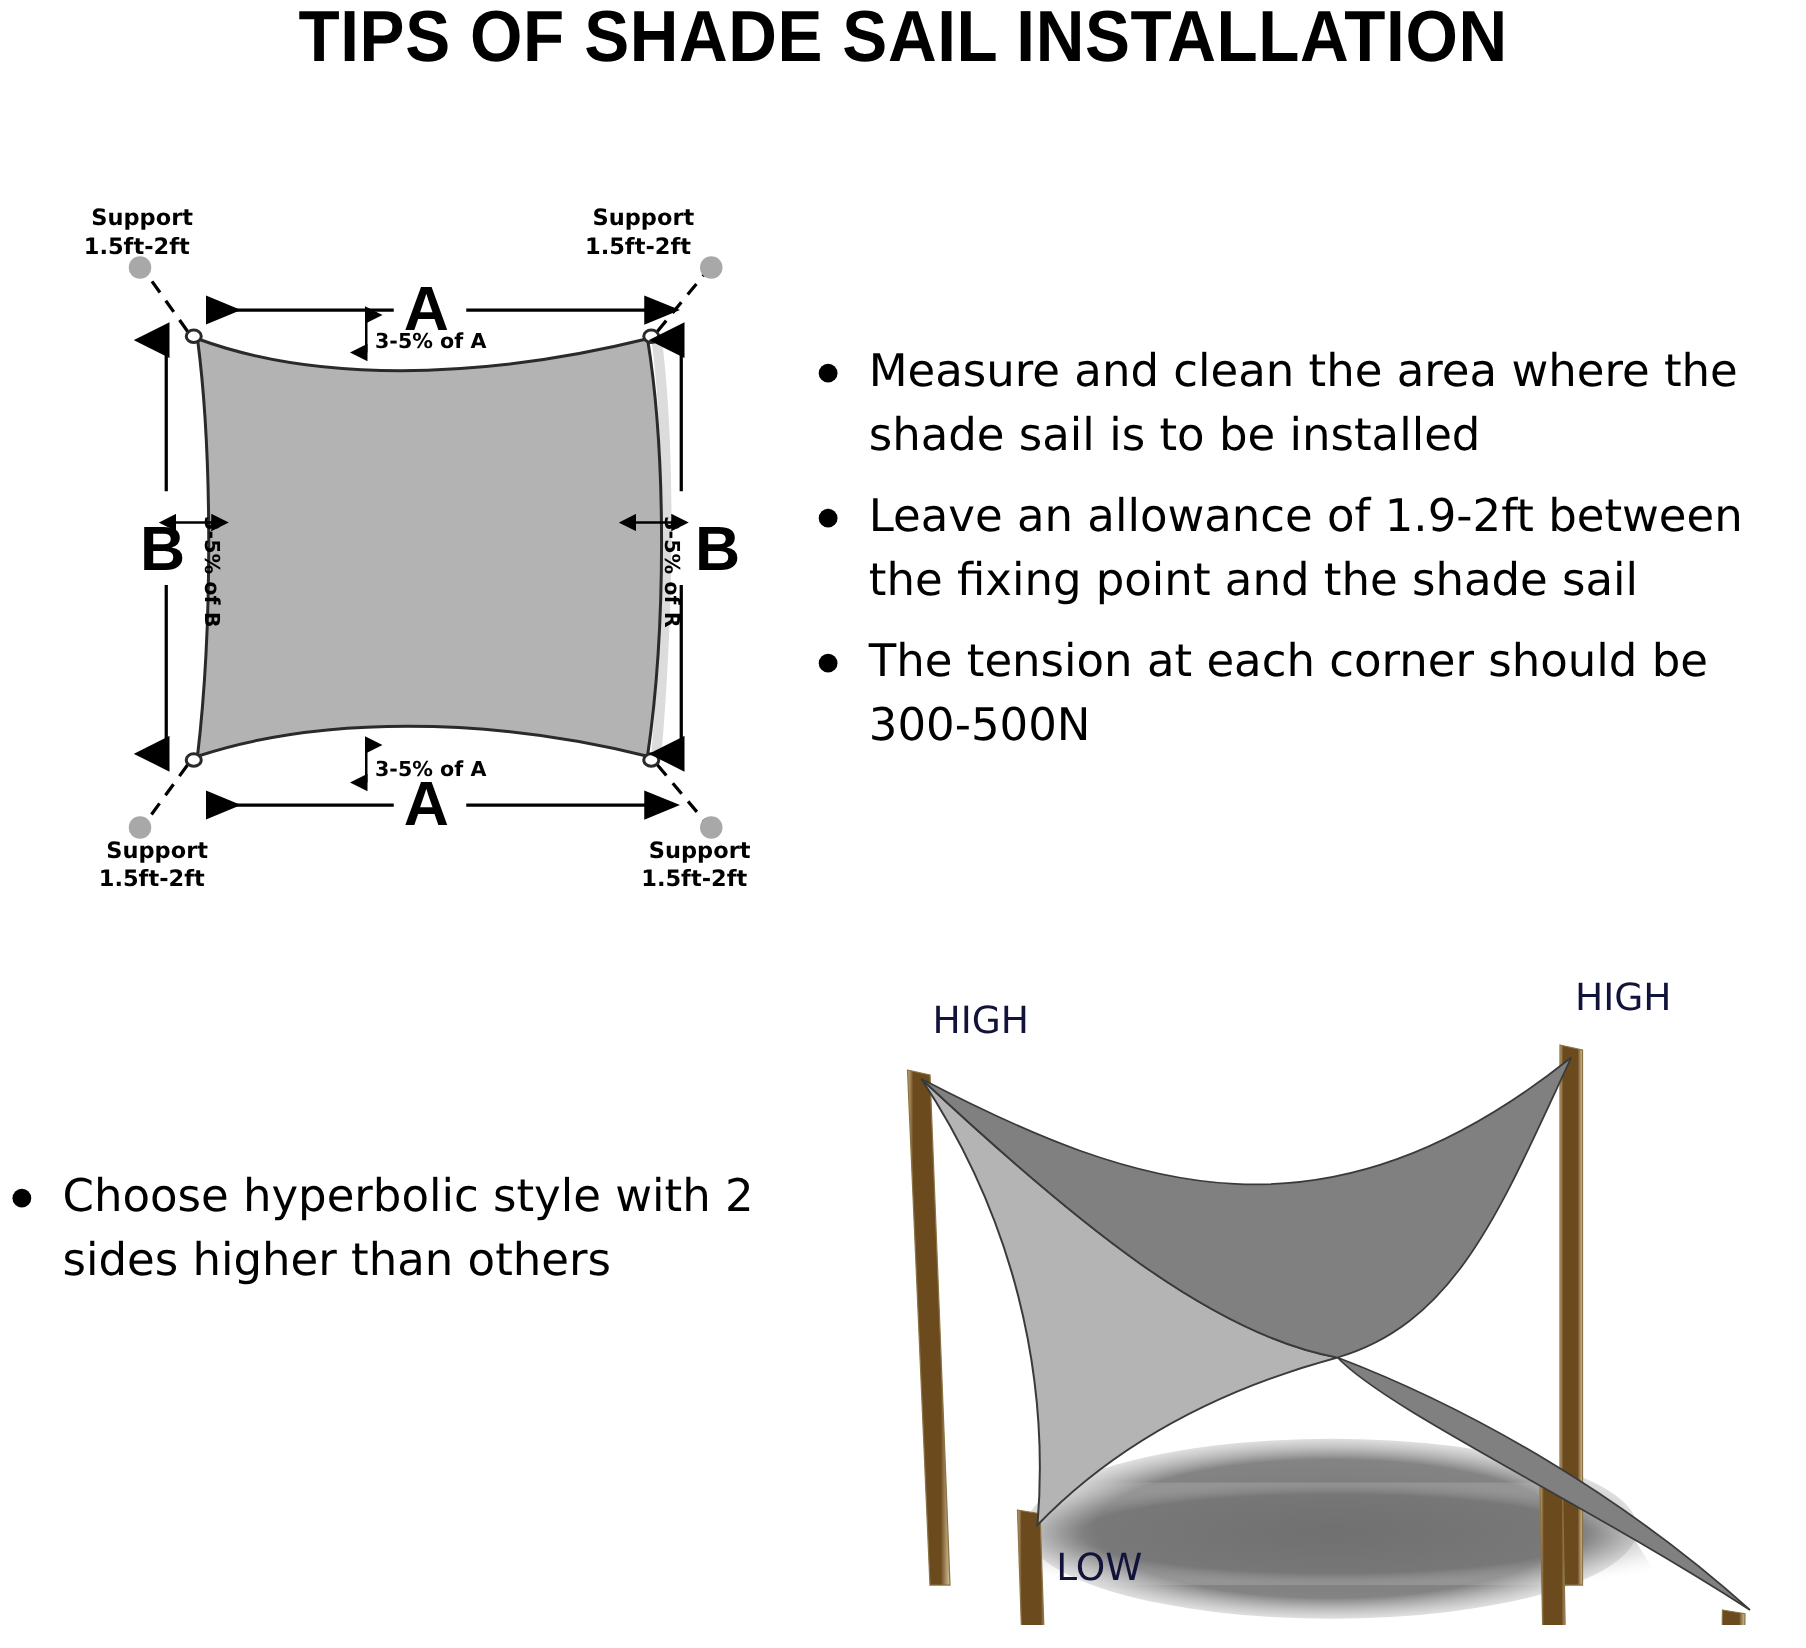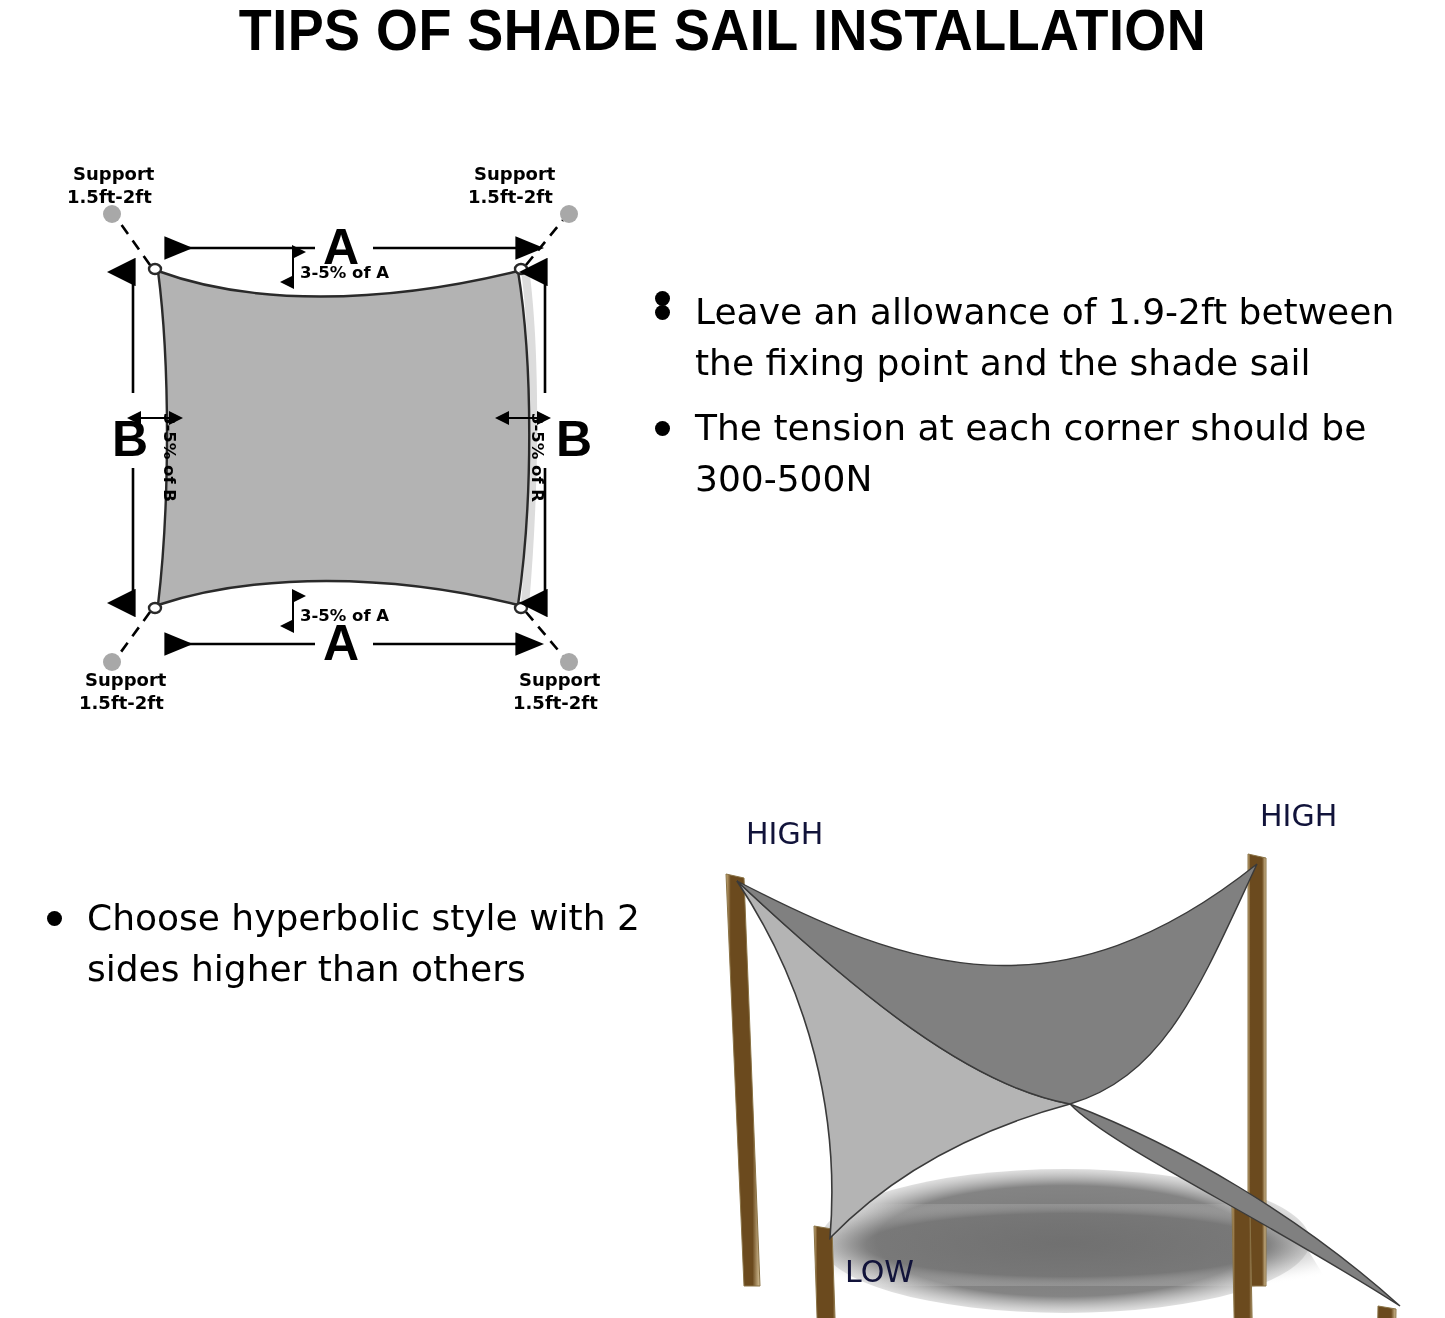--- a/index.html
+++ b/index.html
@@ -72,31 +72,30 @@
 
   #tips-right {
     left: 645px;
     top: 272px;
     width: 805px;
   }
   #tips-right li { margin-bottom: 14px; }
 
   #tips-left {
     left: 0px;
-    top: 892px;
+    top: 932px;
     width: 620px;
-    padding-left: 37px;
   }
   #tips-left li { margin-bottom: 14px; }
 
   
   #hyper-illustration {
     position: absolute;
     left: 640px;
-    top: 786px;
+    top: 768px;
     width: 805px;
     height: 532px;
   }
   #hyper-illustration svg { display: block; }
 
   .diag-label {
     font-family: "DejaVu Sans", sans-serif;
     fill: #11133a;
     font-size: 30px;
     font-weight: normal;
@@ -246,20 +245,21 @@
     <g>
       <line x1="468" y1="270" x2="498" y2="270" stroke="#000" stroke-width="2" marker-start="url(#tinyL)" marker-end="url(#tinyR)"></line>
       <text class="sq-label-small" x="492" y="265" transform="rotate(90 492 265)">3-5% of R</text>
     </g>
   </svg>
 </div>
 
 <ul class="bullet-list" id="tips-right">
   <li>
     <span class="dot"></span>
+    <span>Measure and clean the area where the shade sail is to be installed</span>
   </li>
   <li>
     <span class="dot"></span>
     <span>Leave an allowance of 1.9-2ft between the fixing point and the shade sail</span>
   </li>
   <li>
     <span class="dot"></span>
     <span>The tension at each corner should be 300-500N</span>
   </li>
 </ul>

